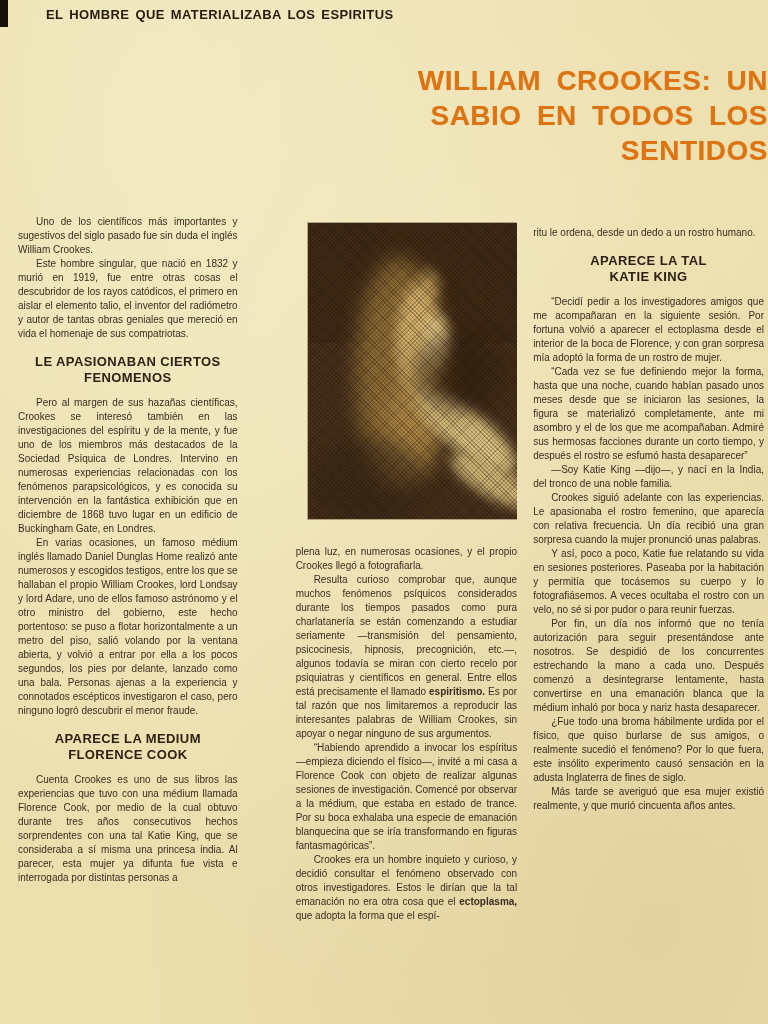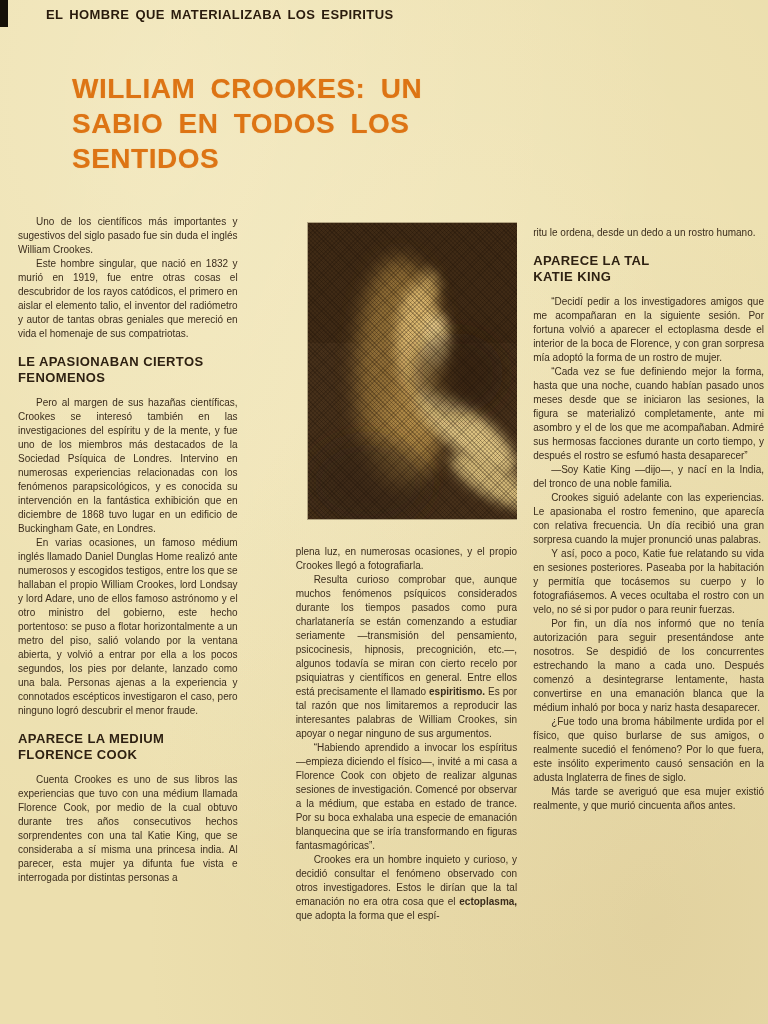--- a/index.html
+++ b/index.html
@@ -18,22 +18,22 @@
   .corner-bar{
     position:absolute;left:0;top:0;width:8px;height:27px;background:#151008;
   }
   .kicker{
     position:absolute;left:22px;top:7px;
     font-size:13px;font-weight:bold;letter-spacing:.4px;word-spacing:2px;
     color:#2a1b0d;
     padding-left:24px;
   }
   .title{
-    position:absolute;top:52px;left:72px;right:0;
-    text-align:left;
+    position:absolute;top:44px;left:72px;right:0;
+    text-align:right;
     font-size:28px;line-height:35px;font-weight:bold;
     letter-spacing:.5px;word-spacing:7px;
     color:#dd7414;
     white-space:pre-line;
     text-shadow:0 0 1px rgba(221,116,20,.4);
   }
   .columns{
     position:absolute;left:18px;top:215px;width:746px;height:800px;
     display:flex;
     overflow:hidden;
@@ -62,21 +62,21 @@
     font-size:10px;
     line-height:14px;
     text-align:justify;
     text-indent:18px;
     color:#3b2d1d;
   }
   .par.noindent{text-indent:0;}
   .par b{font-weight:bold;}
   .subhead{
     margin:13px 0 10px 0;
-    text-align:left;
+    text-align:center;
     font-size:13px;line-height:16px;font-weight:bold;
     letter-spacing:.4px;
     color:#2e2112;
     white-space:pre-line;
   }
 </style>
 </head>
 <body>
 
 <div class="corner-bar"></div>

